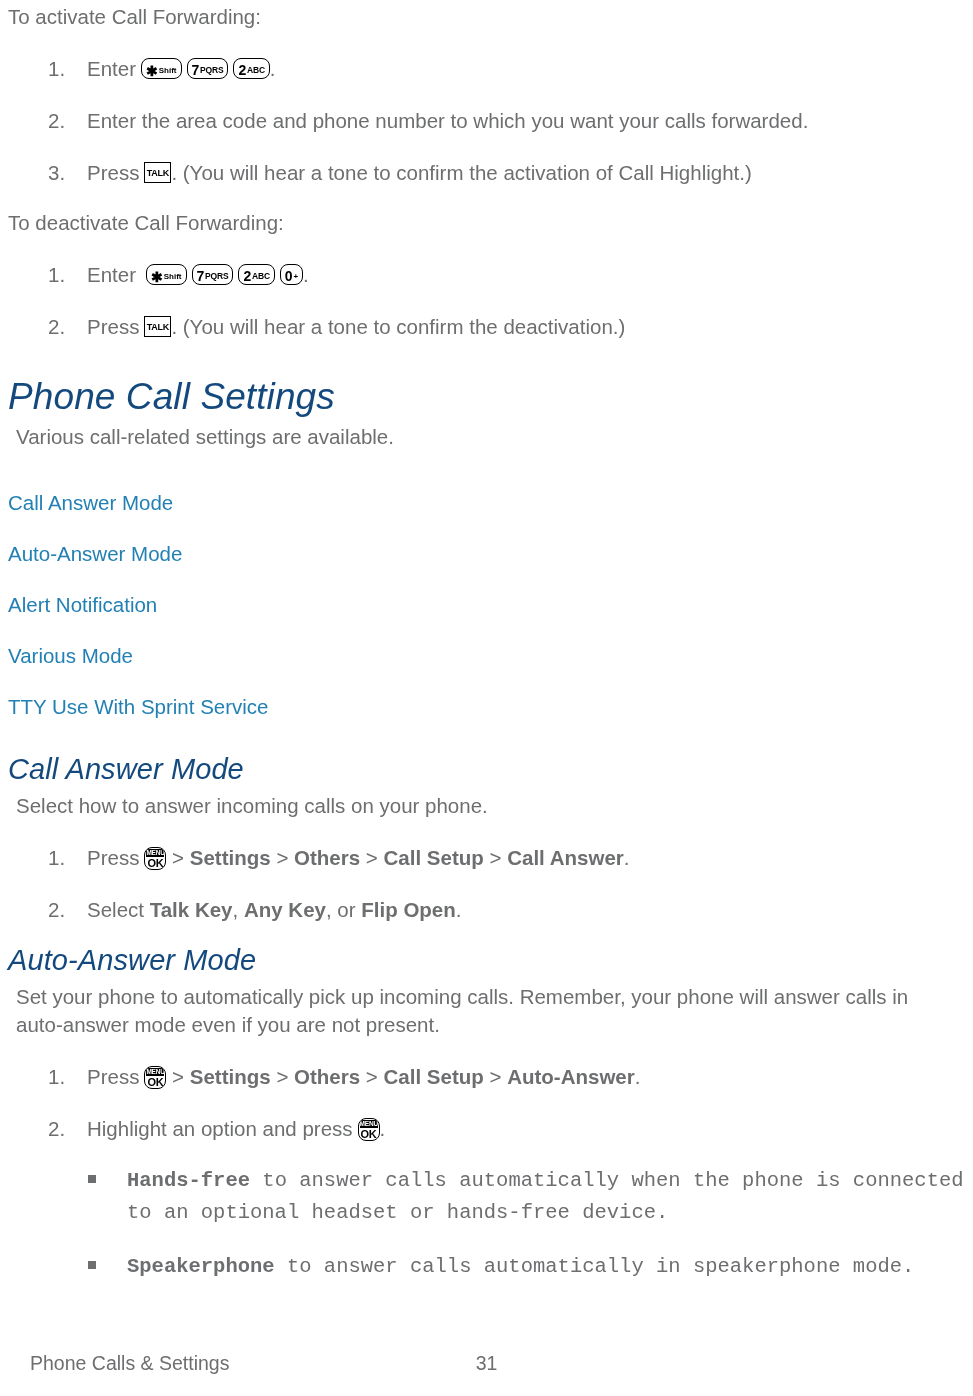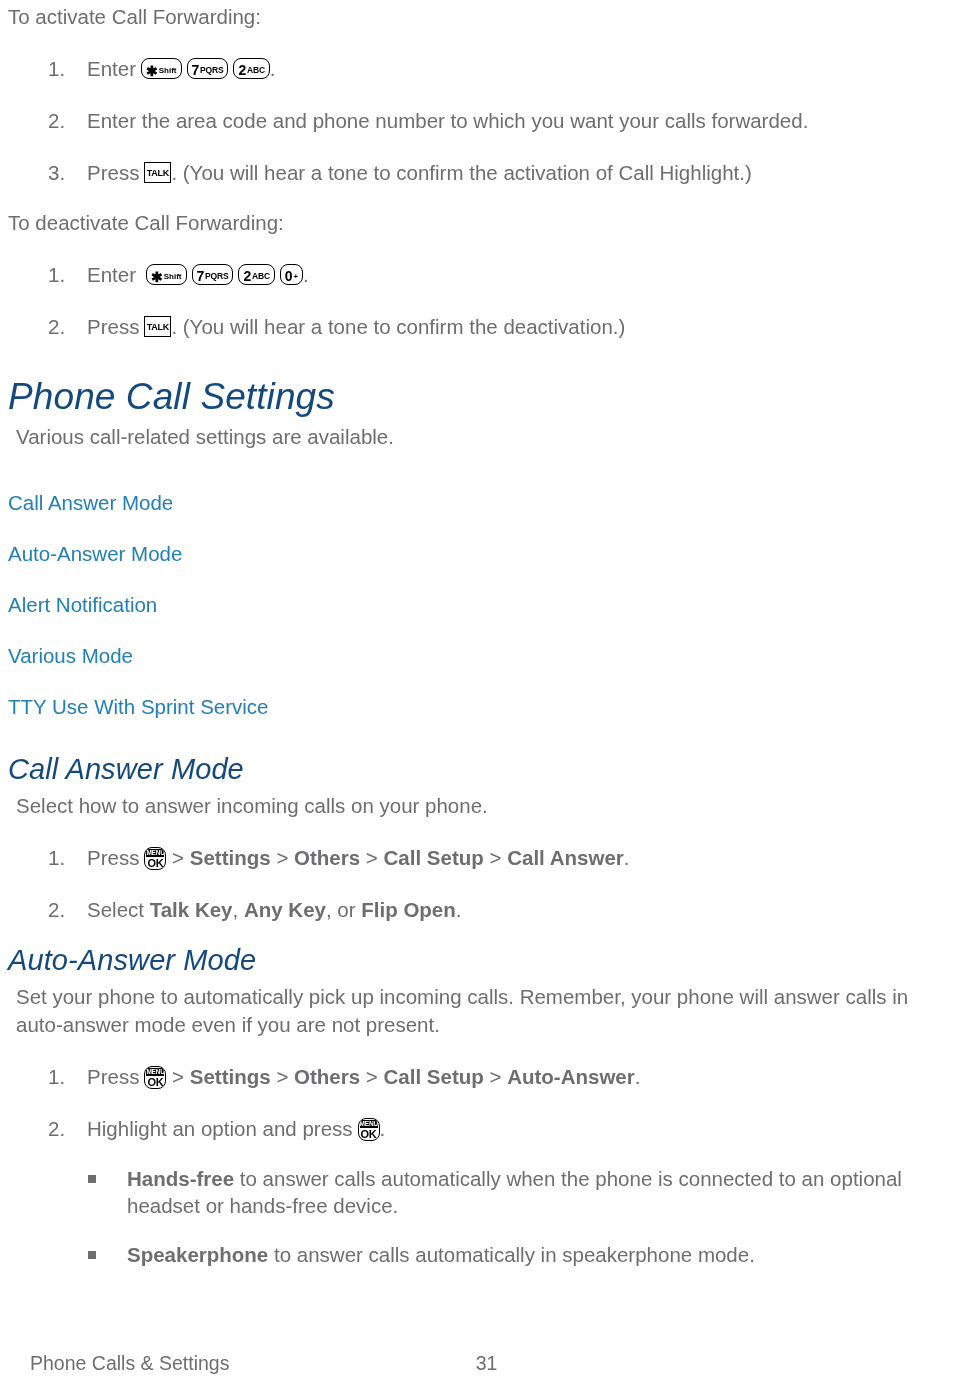--- a/index.html
+++ b/index.html
@@ -67,24 +67,25 @@
 
   
   ul.bullets {
     list-style: none;
     margin: 0;
     padding: 0;
   }
   ul.bullets > li {
     position: relative;
     font-size: 20.5px;
-    line-height: 27px;
+    line-height: 32px;
     color: #6d6e70;
     padding-left: 119px;
     margin-top: 22px;
+    font-family: Liberation Mono, monospace;
   }
   ul.bullets > li .sq {
     position: absolute;
     left: 80px;
     top: 10px;
     width: 8px;
     height: 8px;
     background: #6d6e70;
   }
 

